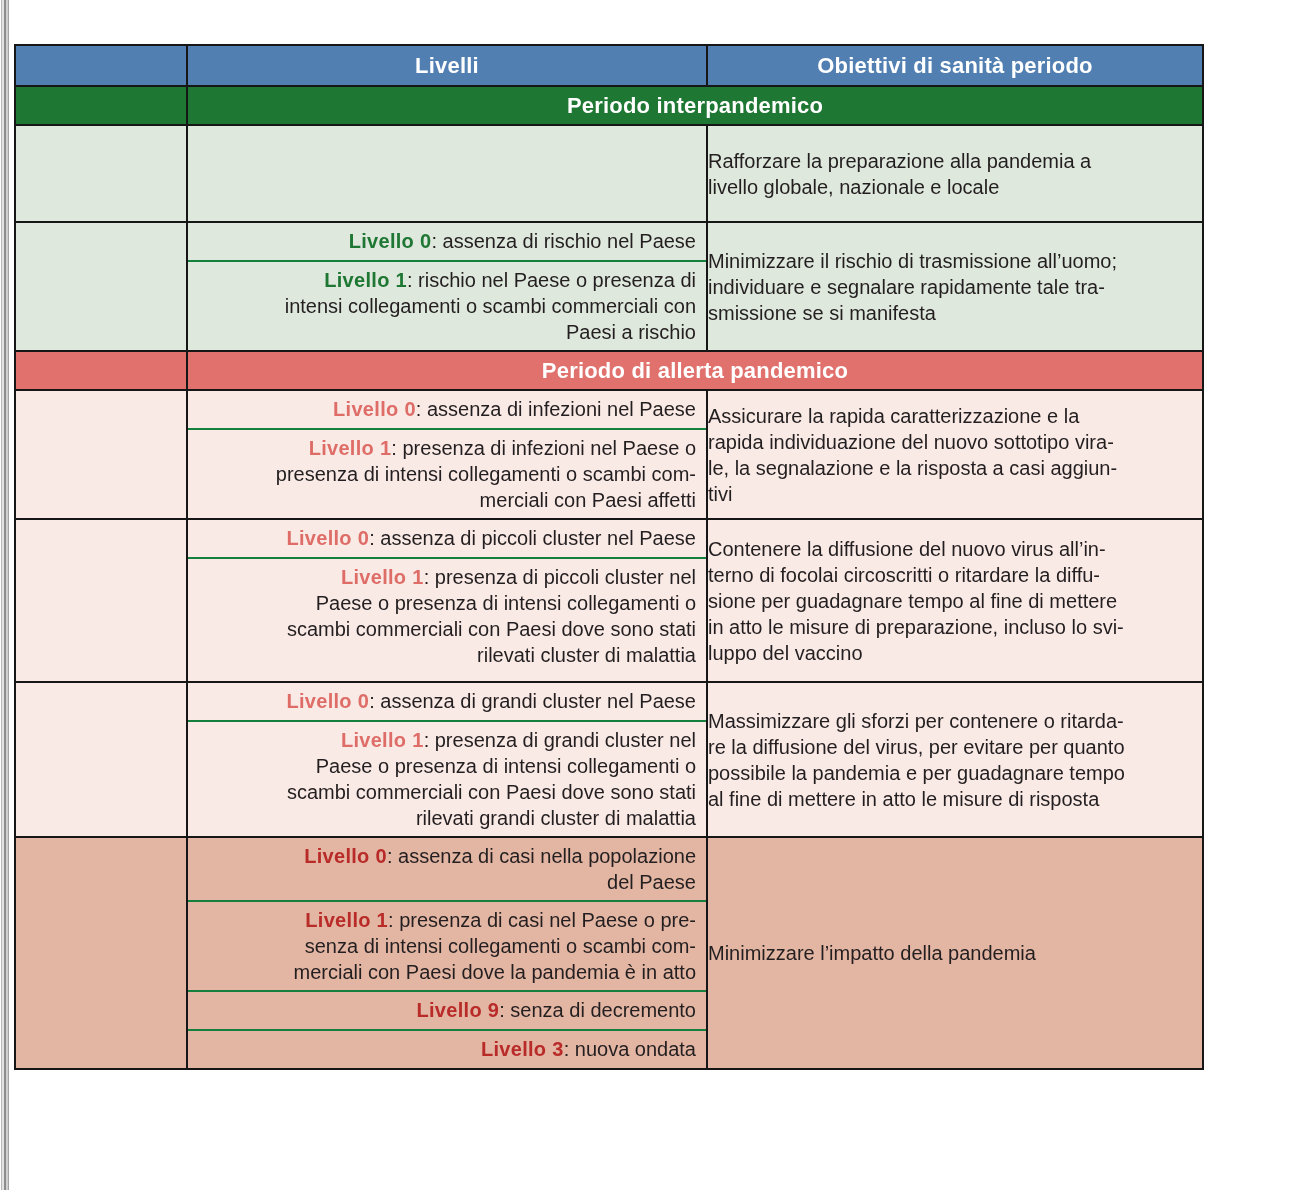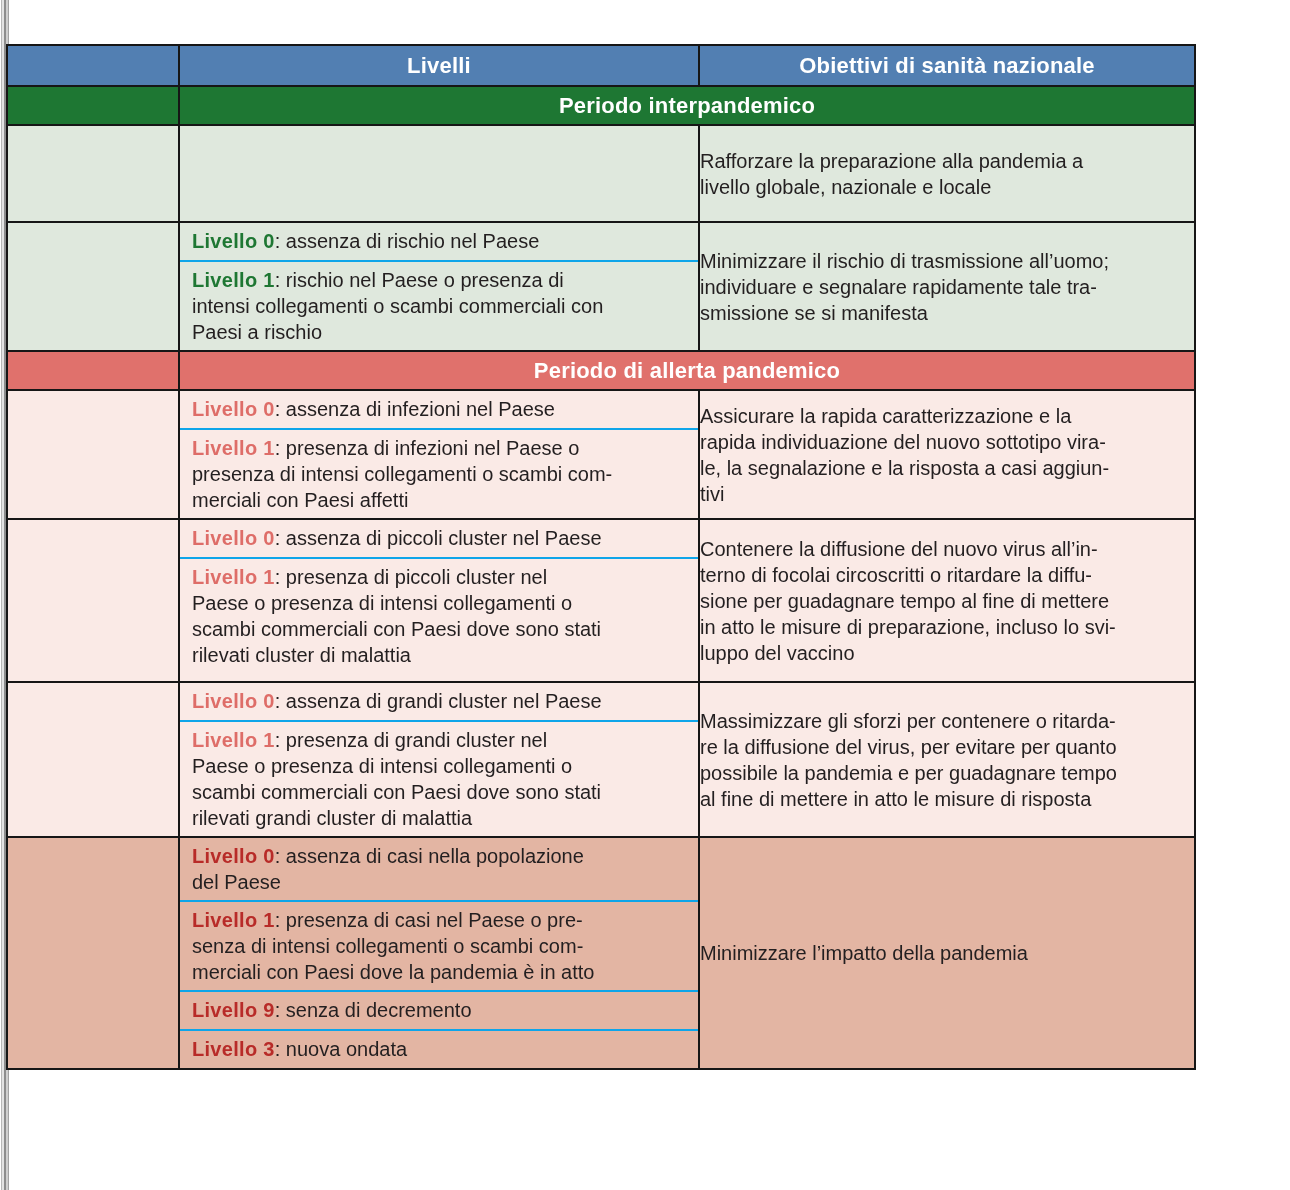--- a/index.html
+++ b/index.html
@@ -8,21 +8,21 @@
     font-family:"Liberation Sans","DejaVu Sans",sans-serif;
     color:#231f20; overflow:hidden;
   }
   .edge-strip {
     position:absolute; left:0; top:0; bottom:0; width:11px;
     background:linear-gradient(to right,
       #ffffff 0 1px, #b7b7b7 1px 2px, #e3e3e3 2px 4px,
       #8d8d8d 4px 6px, #cfcfcf 6px 8px, #a2a2a2 8px 9px, #ffffff 9px);
   }
   table.ptable {
-    position:absolute; left:6px; top:44px; width:1188px;
+    position:absolute; left:14px; top:44px; width:1188px;
     border-collapse:collapse; table-layout:fixed;
   }
   .ptable td { border:2px solid #161616; padding:0; vertical-align:middle; overflow:hidden; }
   col.c1 { width:172px; } col.c2 { width:520px; } col.c3 { width:496px; }
 
   
   .hcell { background:#527fb2; color:#ffffff; font-weight:bold; font-size:22px;
            text-align:center; height:39px; letter-spacing:0.2px; }
 
   
@@ -35,23 +35,23 @@
 
   
   .bg-lg  { background:#dfe8dd; }
   .bg-pk  { background:#faeae6; }
   .bg-sal { background:#e3b5a3; }
   .bg-lav { background:#dcdae8; }
 
   
   .obj { font-size:20px; line-height:26px; padding:6px 12px 6px 12px;
          white-space:pre-line; vertical-align:middle;margin-left:40px; }
-  .lvstack { padding:0; vertical-align:top; }
+  .lvstack { padding:0; vertical-align:top;text-align:right; }
   .sub { padding:5px 10px 5px 12px; font-size:20px; line-height:26px; white-space:pre-line; }
-  .sub + .sub { border-top:2px solid #0ea5e9; }
+  .sub + .sub { border-top:2px solid #15803d; }
   .sub.s1 { min-height:27px; }
   .lv { font-weight:bold; letter-spacing:0.3px; }
   .lv-green { color:#1e7733; }
   .lv-coral { color:#de6d68; }
   .lv-dark  { color:#b82b28; }
 
   .row-rafforzare td { height:95px; }
   .row-last td { height:31px; }
   .plain { font-size:20px; line-height:26px; padding:4px 12px; }
 </style>
@@ -65,21 +65,21 @@
     <colgroup>
         <col class="c1">
         <col class="c2">
         <col class="c3">
       </colgroup>
 
     <tbody>
         <tr>
       <td class="hcell"></td>
       <td class="hcell">Livelli</td>
-      <td class="hcell">Obiettivi di sanità nazionale</td>
+      <td class="hcell">Obiettivi di sanità periodo</td>
     </tr>
 
     <tr>
       <td class="bg-band-green"></td>
       <td class="bg-band-green band-title" colspan="2">Periodo interpandemico</td>
     </tr>
 
     <tr class="row-rafforzare">
       <td class="bg-lg"></td>
       <td class="bg-lg"></td>

